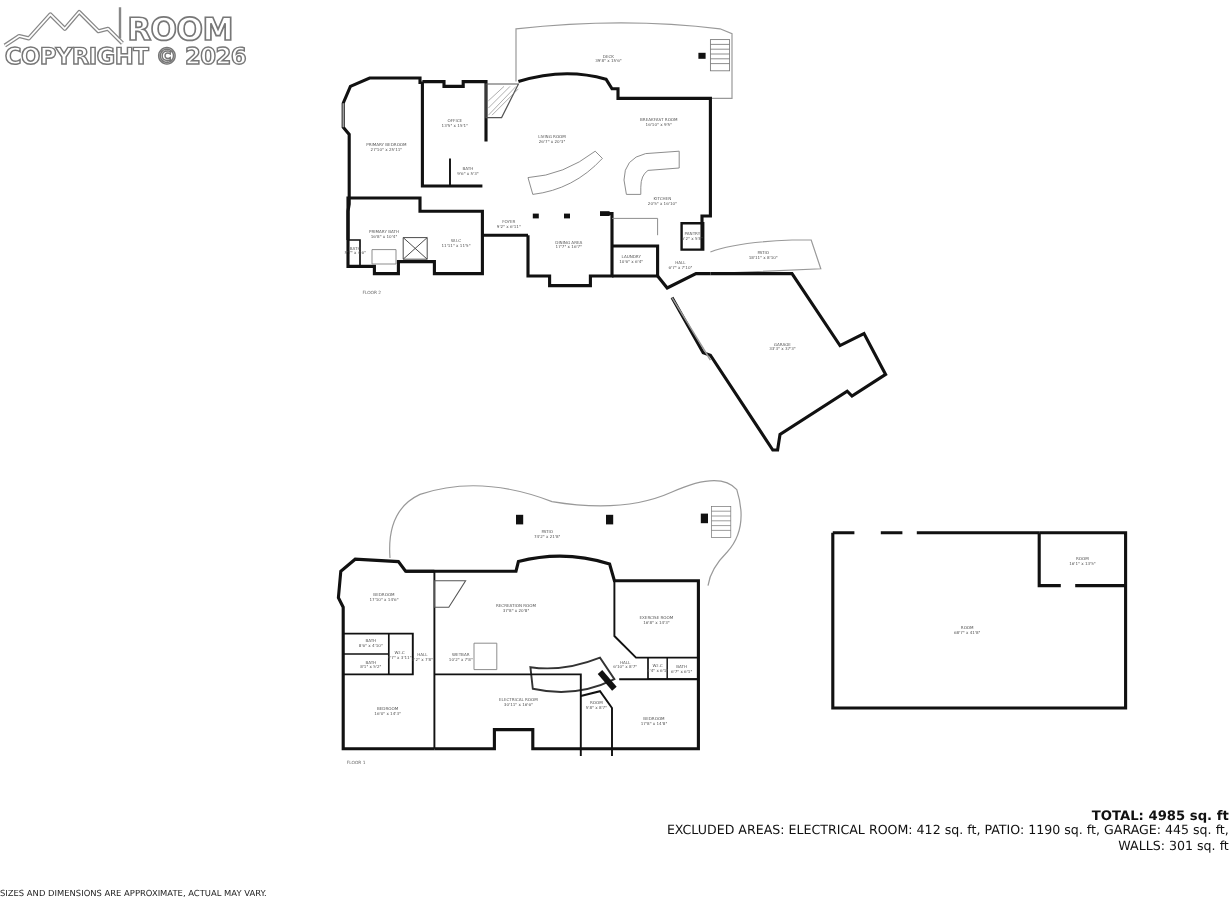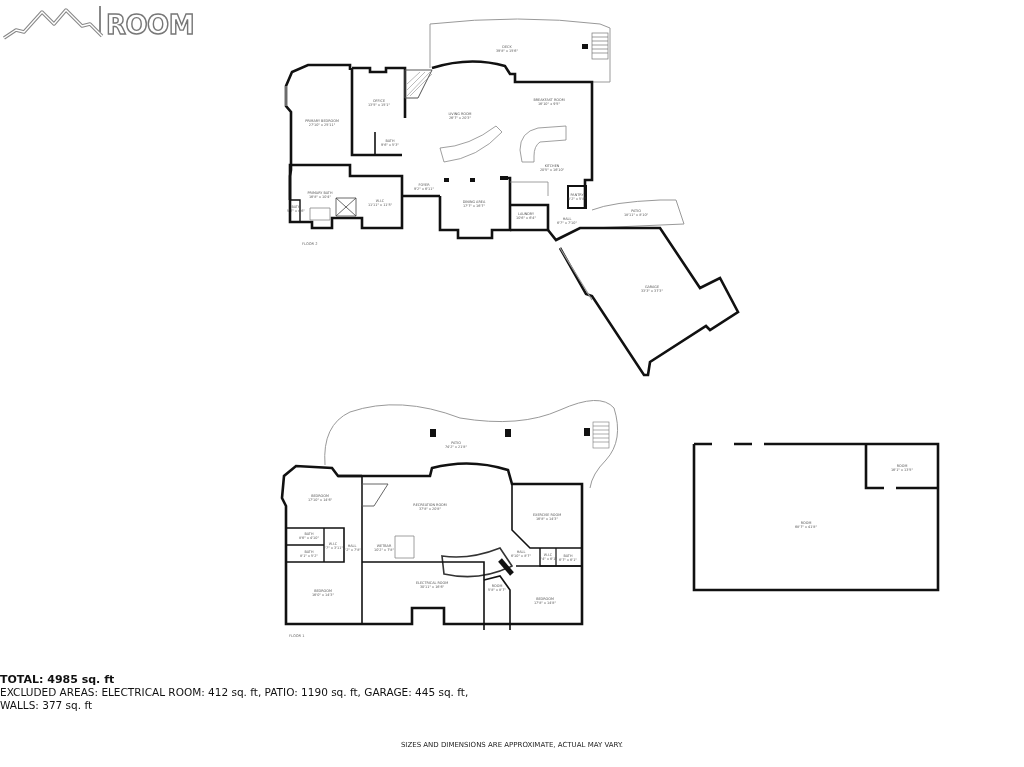--- a/index.html
+++ b/index.html
@@ -3,34 +3,35 @@
 <meta charset="utf-8">
 <style>
   html,body{margin:0;padding:0;background:#ffffff;}
   body{width:1024px;height:767px;position:relative;overflow:hidden;font-family:"DejaVu Sans",sans-serif;color:#111;}
   .watermark{position:absolute;left:2px;top:2px;width:205px;height:56px;}
   .wm-brand{position:absolute;left:104px;top:8px;font:bold 26px "DejaVu Sans",sans-serif;color:#fff;-webkit-text-stroke:1.4px #777;letter-spacing:-0.5px;}
   .wm-copy{position:absolute;left:2px;top:34px;font:bold 19px "DejaVu Sans",sans-serif;color:#fff;-webkit-text-stroke:1.2px #777;letter-spacing:-0.5px;white-space:nowrap;}
   svg.plan{position:absolute;left:0;top:0;}
   .rl{font-family:"DejaVu Sans",sans-serif;font-size:3.4px;fill:#555;text-anchor:middle;}
   .fl{font-family:"DejaVu Sans",sans-serif;font-size:3.6px;fill:#666;}
-  .summary{position:absolute;left:0;width:1024px;top:674px;text-align:left;font-family:"DejaVu Sans",sans-serif;font-size:10.5px;line-height:12.4px;color:#111;}
+  .summary{position:absolute;left:0;width:1024px;top:674px;text-align:right;font-family:"DejaVu Sans",sans-serif;font-size:10.5px;line-height:12.4px;color:#111;}
   .summary .total{font-weight:bold;font-size:11px;}
-  .disclaimer{position:absolute;left:0;width:1024px;top:741px;text-align:center;font-family:"DejaVu Sans",sans-serif;font-size:7px;color:#222;}
+  .disclaimer{position:absolute;left:0;width:1024px;top:741px;text-align:left;font-family:"DejaVu Sans",sans-serif;font-size:7px;color:#222;}
 </style>
 </head>
 <body>
 
 <div class="watermark">
   <svg width="110" height="40" viewBox="0 0 110 40" style="position:absolute;left:0;top:0">
     <polyline points="2,36 14,28 22,30 40,10 52,22 64,8 80,24 88,22 100,34" fill="none" stroke="#888" stroke-width="3.5" stroke-linejoin="round"></polyline>
     <polyline points="2,36 14,28 22,30 40,10 52,22 64,8 80,24 88,22 100,34" fill="none" stroke="#fff" stroke-width="1.4" stroke-linejoin="round"></polyline>
     <line x1="98" y1="4" x2="98" y2="30" stroke="#888" stroke-width="2"></line>
   </svg>
   <div class="wm-brand">ROOM</div>
+  <div class="wm-copy">COPYRIGHT © 2026</div>
 </div>
 
 <svg class="plan" width="1024" height="670" viewBox="0 0 1024 670">
   <g fill="none" stroke="#111" stroke-width="2.6" stroke-linejoin="miter">
 
     <g>
 
       <path d="M430,68 L430,24 Q520,14 600,24 L610,28 L610,82 L560,82" stroke="#999" stroke-width="1"></path>
 
       <g stroke="#777" stroke-width="0.7">
@@ -178,15 +179,15 @@
 
   <g>
     <text class="rl" x="902" y="467"><tspan>ROOM</tspan><tspan x="902" dy="4">16'1" x 13'5"</tspan></text>
     <text class="rl" x="806" y="524"><tspan>ROOM</tspan><tspan x="806" dy="4">68'7" x 41'8"</tspan></text>
   </g>
 </svg>
 
 <div class="summary">
   <div class="total">TOTAL: 4985 sq. ft</div>
   <div>EXCLUDED AREAS: ELECTRICAL ROOM: 412 sq. ft, PATIO: 1190 sq. ft, GARAGE: 445 sq. ft,</div>
-  <div>WALLS: 377 sq. ft</div>
+  <div>WALLS: 301 sq. ft</div>
 </div>
 <div class="disclaimer">SIZES AND DIMENSIONS ARE APPROXIMATE, ACTUAL MAY VARY.</div>
 
 </body></html>

